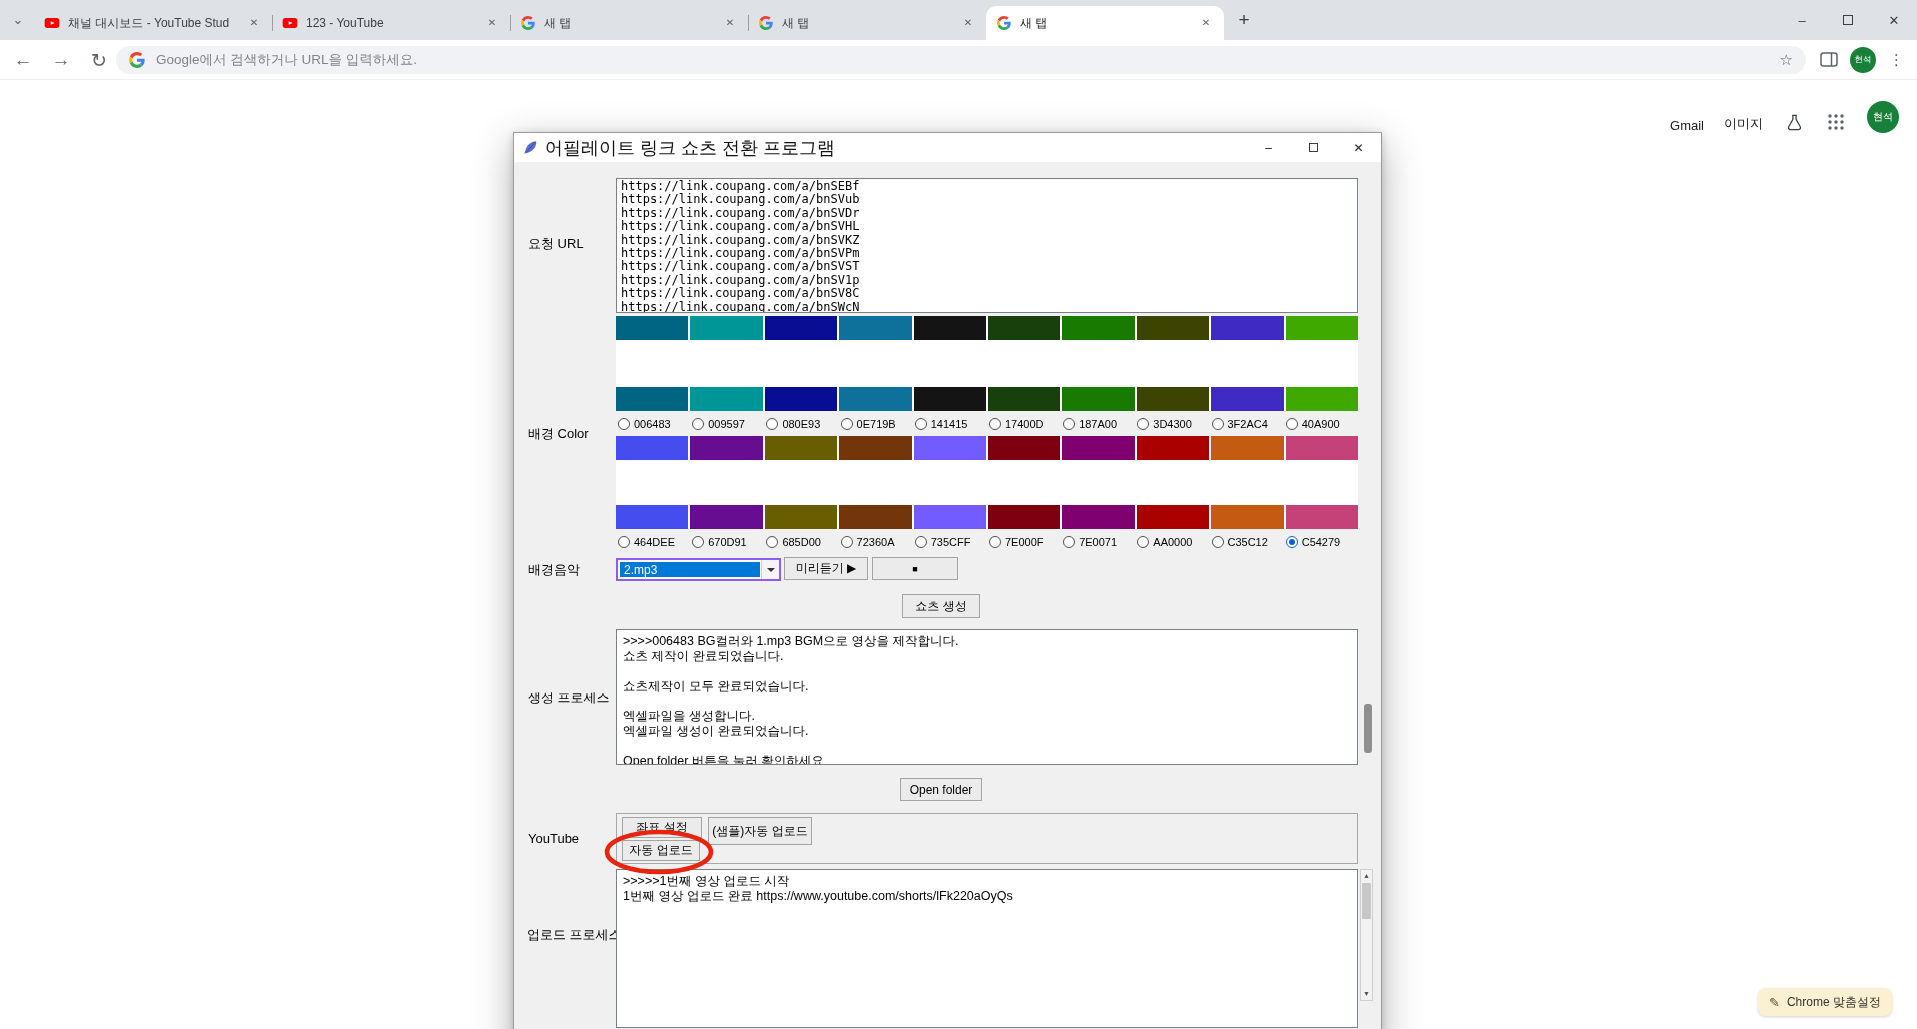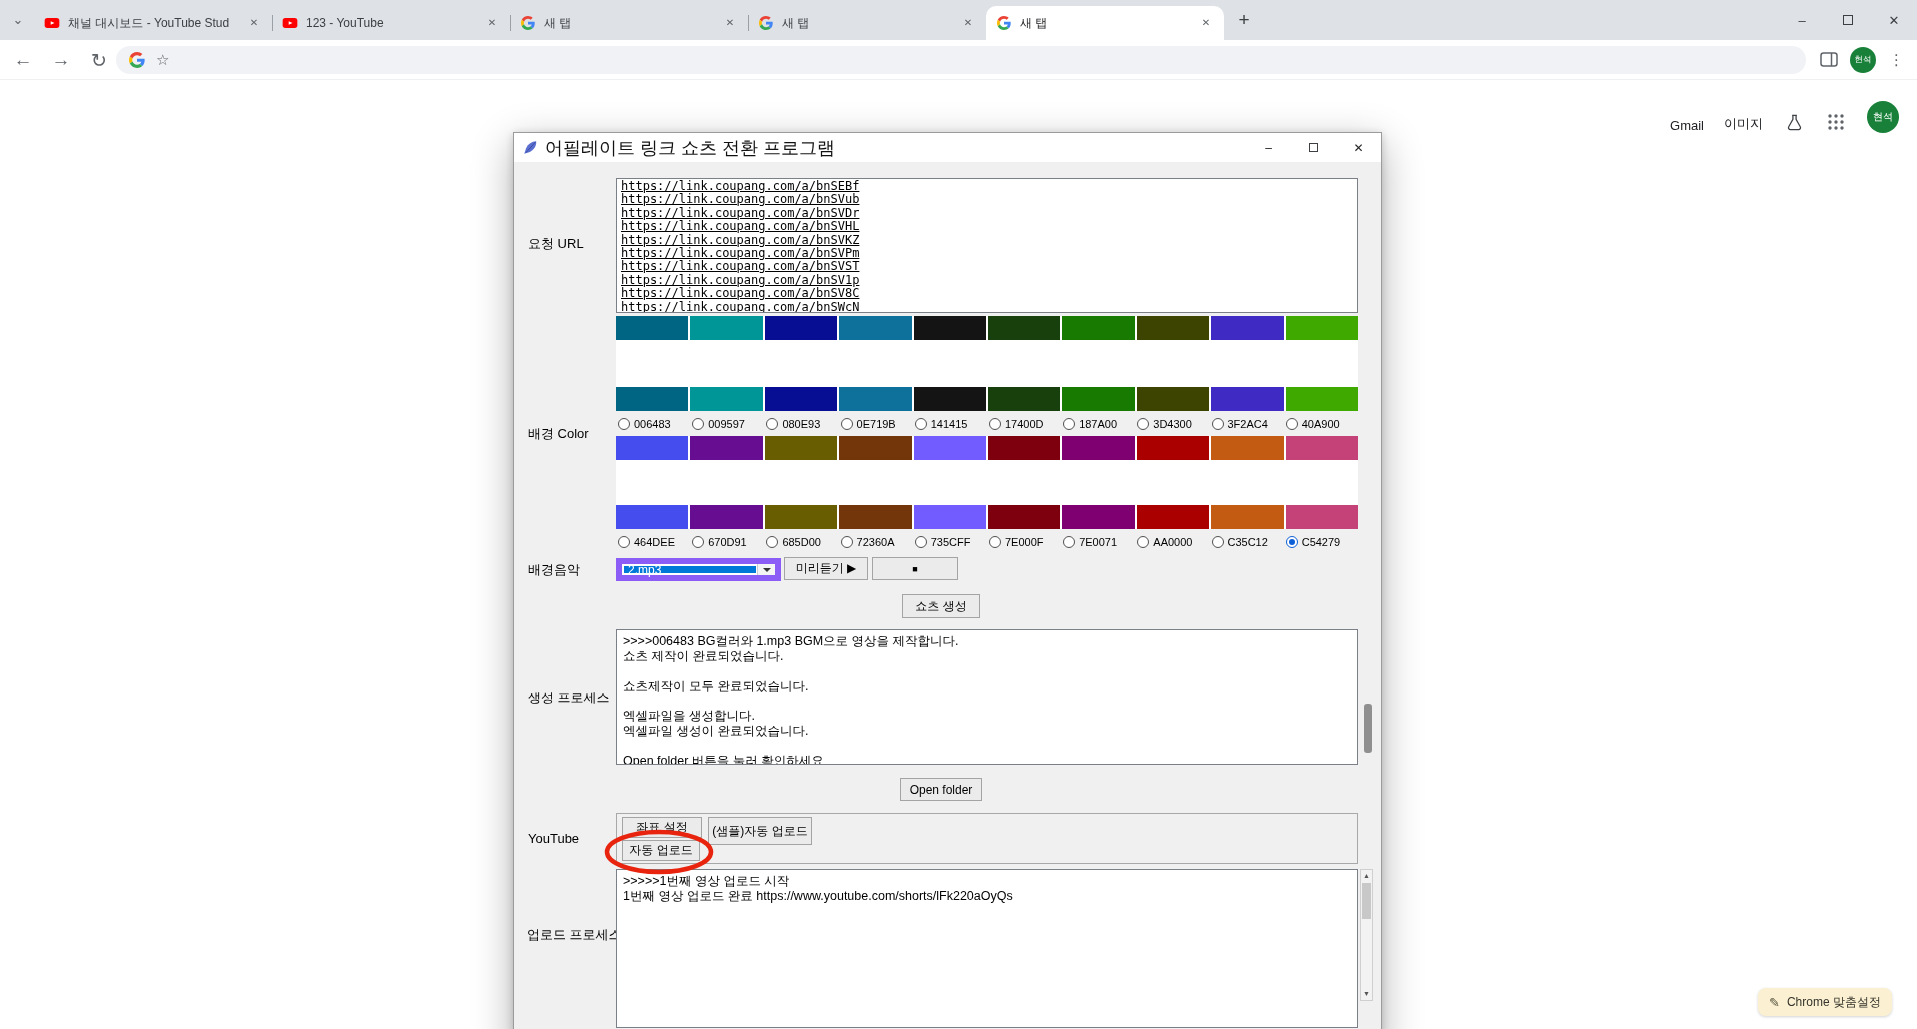--- a/index.html
+++ b/index.html
@@ -60,39 +60,39 @@
   .ticon { margin-left:9px; width:15px; height:15px; display:flex; }
   .ttext { margin-left:7px; font-size:18px; color:#111; }
   .tcontrols { position:absolute; right:0; top:0; height:29px; display:flex; }
   .tc { width:45px; height:29px; display:flex; align-items:center; justify-content:center;
     font-size:12px; color:#222; }
   .tc .maxbox { width:9px; height:9px; }
 
   .lbl { position:absolute; font-size:13px; color:#000; white-space:nowrap; }
   .field { position:absolute; background:#fff; border:1px solid #7b7f87; overflow:hidden; }
   .urlbox { padding:1px 4px; font-family:"DejaVu Sans Mono","Liberation Mono",monospace;
-    font-size:12px; line-height:13.4px; white-space:pre; color:#000;text-decoration:underline; }
+    font-size:12px; line-height:13.4px; white-space:pre; color:#000; }
   .logbox { padding:4px 6px; font-size:12.5px; line-height:15px; white-space:pre-wrap; color:#000; }
 
   .color-canvas { position:absolute; background:#fff; }
   .strip { position:absolute; left:0; right:0; height:24px; display:flex; gap:2px; }
   .strip.top { top:0; } .strip.bottom { bottom:0; }
   .swatch { flex:1; }
   .radio-row { position:absolute; display:flex; align-items:center; }
   .radio-cell { width:74.2px; display:flex; align-items:center; gap:4px; padding-left:2px; cursor:pointer; }
   .radio { width:12px; height:12px; border-radius:50%; border:1px solid #505050; background:#fff;
     flex:0 0 auto; position:relative; }
   .radio.checked { border-color:#0b5fd7; }
   .radio.checked::after { content:''; position:absolute; inset:2px; border-radius:50%; background:#0b5fd7; }
   .radio-label { font-size:11px; color:#000; }
 
   .btn { position:absolute; background:#ebebeb; border:1px solid #a4a4a4; font-size:12px; color:#000;
     display:flex; align-items:center; justify-content:center; cursor:pointer; white-space:nowrap; }
 
-  .combobox { position:absolute; background:#fff; border:6px solid #8b5cf6; }
+  .combobox { position:absolute; background:#fff; border:2px solid #8b5cf6; }
   .combo-sel { position:absolute; left:2px; top:2px; bottom:2px; right:19px; background:#0078d7;
     color:#fff; font-size:12px; display:flex; align-items:center; padding-left:4px; }
   .combo-arrow { position:absolute; right:0; top:0; bottom:0; width:18px; background:#f4f4f4;
     border-left:1px solid #cfcfcf; display:flex; align-items:center; justify-content:center; }
   .combo-arrow::after { content:''; border:4px solid transparent; border-top-color:#333; margin-top:4px; }
 
   .vthumb { position:absolute; background:#8f8f8f; border-radius:3px; }
   .vscroll { position:absolute; background:#f2f2f2; border:1px solid #cfcfcf; }
   .varrow { position:absolute; left:0; right:0; text-align:center; font-size:7px; color:#555; line-height:10px; }
   .vscroll .thumb { position:absolute; left:1px; right:1px; background:#c8c8c8; }
@@ -184,20 +184,21 @@
   <div class="navbtn" style="left:84px">↻</div>
   <div class="omnibox">
     <span class="favicon">
       <svg width="16" height="16" viewBox="0 0 48 48">
           <path fill="#EA4335" d="M24 9.5c3.54 0 6.71 1.22 9.21 3.6l6.85-6.85C35.9 2.38 30.47 0 24 0 14.62 0 6.51 5.38 2.56 13.22l7.98 6.19C12.43 13.72 17.74 9.5 24 9.5z"></path>
           <path fill="#4285F4" d="M46.98 24.55c0-1.57-.15-3.09-.38-4.55H24v9.02h12.94c-.58 2.96-2.26 5.48-4.78 7.18l7.73 6c4.51-4.18 7.09-10.36 7.09-17.65z"></path>
           <path fill="#FBBC05" d="M10.53 28.59c-.48-1.45-.76-2.99-.76-4.59s.27-3.14.76-4.59l-7.98-6.19C.92 16.46 0 20.12 0 24c0 3.88.92 7.54 2.56 10.78l7.97-6.19z"></path>
           <path fill="#34A853" d="M24 48c6.48 0 11.93-2.13 15.89-5.81l-7.73-6c-2.15 1.45-4.92 2.3-8.16 2.3-6.26 0-11.57-4.22-13.47-9.91l-7.98 6.19C6.51 42.62 14.62 48 24 48z"></path>
         </svg>
     </span>
+    <span class="omni-text">Google에서 검색하거나 URL을 입력하세요.</span>
     <span class="omni-star">☆</span>
   </div>
   <div class="sidepanel">
     <svg width="18" height="16">
         <rect x="1" y="1" width="16" height="13" rx="2.5" fill="none" stroke="#5f6368" stroke-width="1.5"></rect>
         <line x1="11.5" y1="1" x2="11.5" y2="14" stroke="#5f6368" stroke-width="1.5"></line>
       </svg>
   </div>
   <div class="avatar-sm">현석</div>
   <div class="menu-dots">⋮</div>

